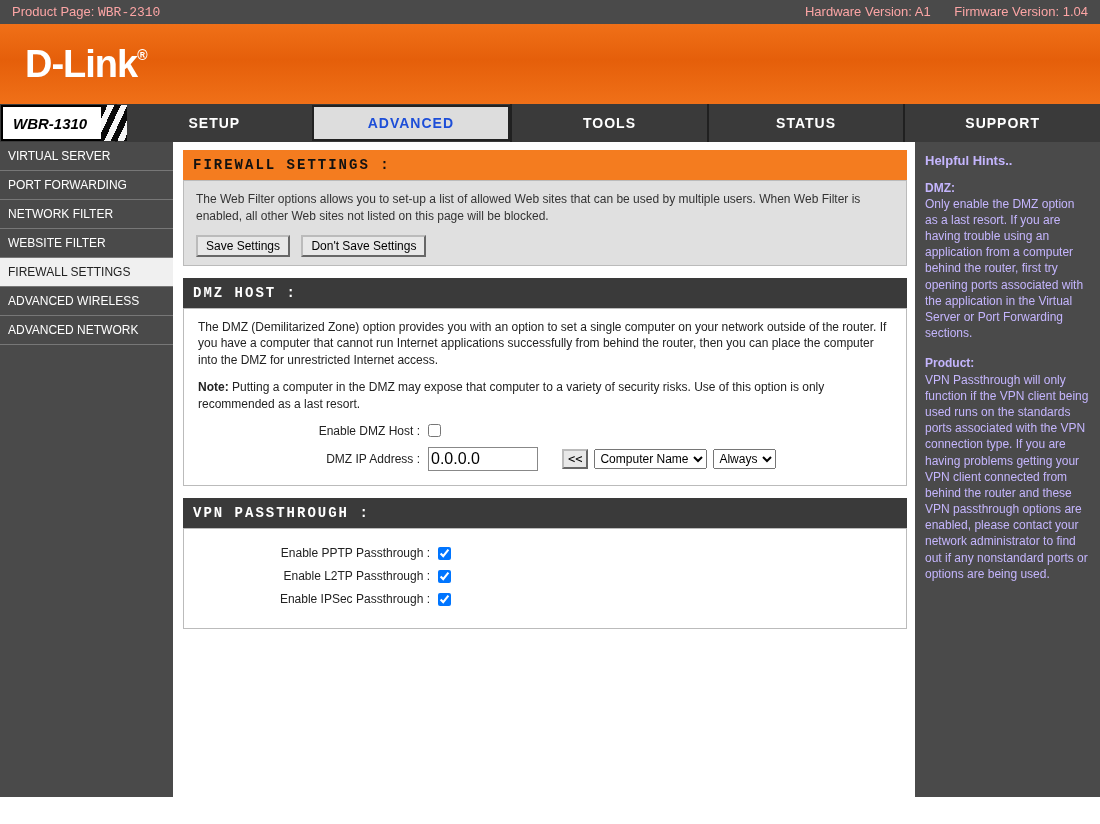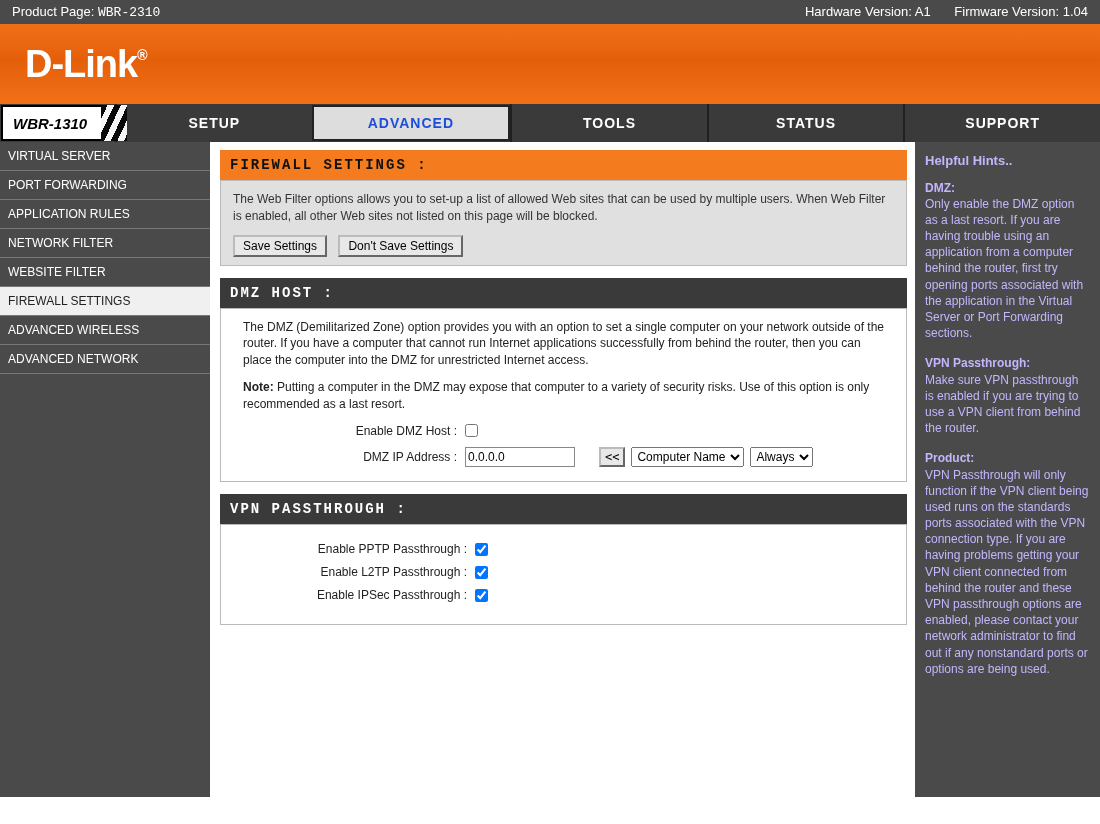--- a/index.html
+++ b/index.html
@@ -6,21 +6,21 @@
 body {
   font-family: Verdana, Tahoma, Arial, sans-serif;
   background: #fff;
   font-size: 12px;
   width: 1100px;
 }
 
 
 .topbar {
   background: #4a4a4a;
-  color: #ffffff;
+  color: #fca5a5;
   font-size: 13px;
   padding: 4px 12px;
   display: flex;
   justify-content: space-between;
 }
 .topbar .right span { margin-left: 20px; }
 
 
 .banner {
   background: linear-gradient(to bottom, #f07018 0%, #e55f0a 45%, #f07018 100%);
@@ -82,21 +82,21 @@
 .mainnav .tab.active {
   background: #ddd;
   color: #1d4ed8;
   border: 2px solid #222;
   margin: 1px 0;
 }
 
 
 .wrap { display: flex; }
 .leftnav {
-  width: 210px;
+  width: 173px;
   background: #4a4a4a;
   min-height: 655px;
 }
 .leftnav .item {
   color: #fff;
   padding: 7px 8px;
   border-bottom: 1px solid #777;
   font-size: 12px;
   cursor: pointer;
 }
@@ -156,36 +156,36 @@
   padding: 7px 10px;
   margin-top: 12px;
   font-family: "Courier New", monospace;
 }
 .whitebody {
   border: 1px solid #bbb;
   padding: 10px 14px 14px 14px;
   color: #222;
   line-height: 1.4;
 }
-.whitebody p { margin-bottom: 10px; margin-left: 8px; }
+.whitebody p { margin-bottom: 10px; }
 .whitebody .note b { font-weight: bold; }
 
 .formrow {
   display: flex;
   align-items: center;
   margin-top: 8px;
 }
 .formrow .lbl {
   width: 230px;
   text-align: right;
   padding-right: 8px;
 }
 .formrow input[type="text"] {
   width: 110px;
-  font-size: 12px;
+  font-size: 16px;
   padding: 2px;
   border: 1px solid #888;
 }
 .formrow .gap { width: 24px; }
 .formrow button.lshift {
   font-family: monospace;
   font-size: 12px;
   padding: 1px 4px;
   margin-right: 6px;
   border: 2px outset #bbb;
@@ -239,21 +239,20 @@
   <div class="tab">TOOLS</div>
   <div class="tab">STATUS</div>
   <div class="tab">SUPPORT</div>
 </div>
 
 <div class="wrap">
 
   <div class="leftnav">
     <div class="item">VIRTUAL SERVER</div>
     <div class="item">PORT FORWARDING</div>
-    <div class="item">APPLICATION RULES</div>
     <div class="item">NETWORK FILTER</div>
     <div class="item">WEBSITE FILTER</div>
     <div class="item active">FIREWALL SETTINGS</div>
     <div class="item">ADVANCED WIRELESS</div>
     <div class="item">ADVANCED NETWORK</div>
   </div>
 
   <div class="content">
     <div class="section-orange-head">FIREWALL SETTINGS :</div>
     <div class="section-gray-body">
@@ -305,21 +304,17 @@
     </div>
   </div>
 
   <div class="rightside">
     <div class="hh">Helpful Hints..</div>
     <div class="sec">
       <b>DMZ:</b><br>
       <span>Only enable the DMZ option as a last resort. If you are having trouble using an application from a computer behind the router, first try opening ports associated with the application in the Virtual Server or Port Forwarding sections.</span>
     </div>
     <div class="sec">
-      <b>VPN Passthrough:</b><br>
-      <span>Make sure VPN passthrough is enabled if you are trying to use a VPN client from behind the router.</span>
-    </div>
-    <div class="sec">
       <b>Product:</b><br>
       <span>VPN Passthrough will only function if the VPN client being used runs on the standards ports associated with the VPN connection type. If you are having problems getting your VPN client connected from behind the router and these VPN passthrough options are enabled, please contact your network administrator to find out if any nonstandard ports or options are being used.</span>
     </div>
   </div>
 </div>
 
 </body></html>

